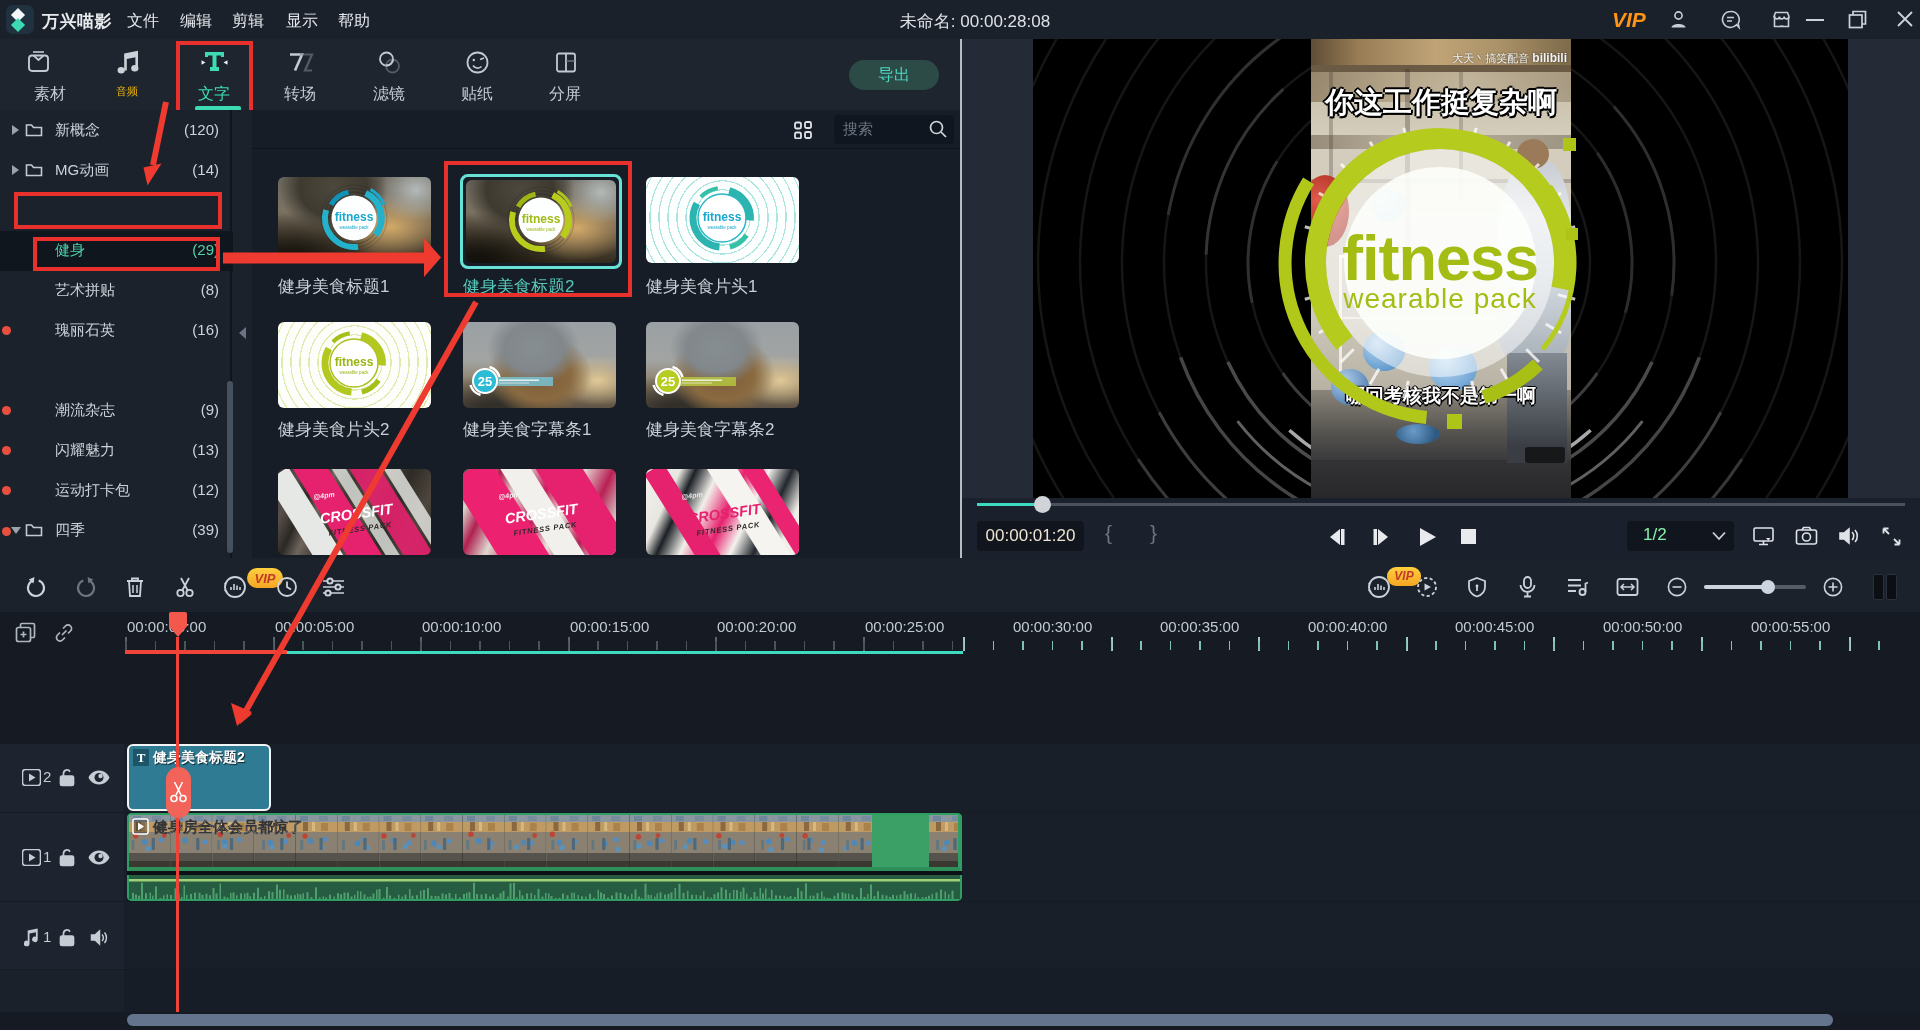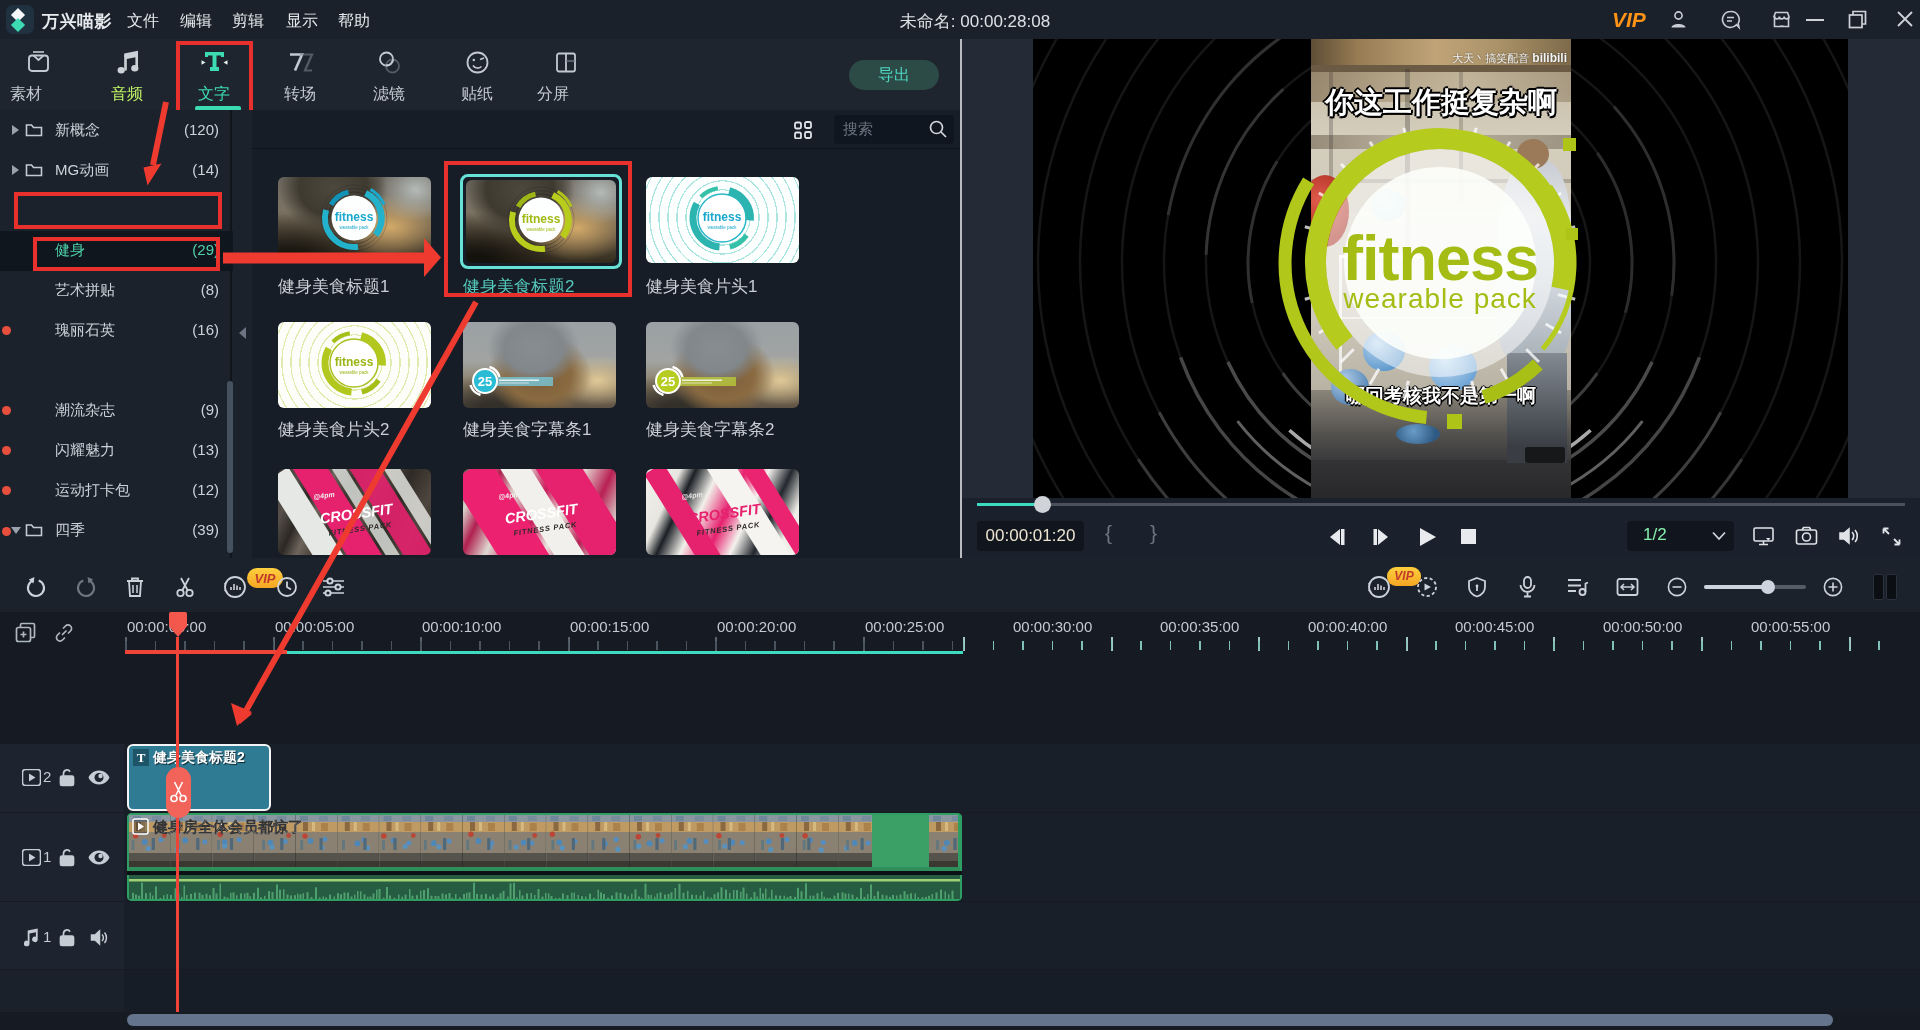--- a/index.html
+++ b/index.html
@@ -49,29 +49,29 @@
       <path d="M2 2 L16 16 M16 2 L2 16"></path>
     </svg>
 
 <div class="abs" id="navbar" style="left:0;top:39px;width:960px;height:71px;background:#1f252f"></div>
 
 <svg class="abs" style="left:26px;top:49px" width="25" height="26" viewBox="0 0 25 26" fill="none" stroke="#c3c9d1" stroke-width="1.9">
       <rect x="3" y="6.5" width="19" height="15.5" rx="3"></rect>
       <path d="M7.5 6.5 l5 4.5 l5 -4.5" stroke-width="1.7"></path>
       <path d="M7 3 h11" stroke-width="2" opacity="0.8"></path>
     </svg>
-<div class="abs" style="left:10px;top:84px;width:56px;text-align:left;font-size:16px;color:#c3c9d1">素材</div>
+<div class="abs" style="left:10px;top:84px;width:56px;text-align:right;font-size:16px;color:#c3c9d1">素材</div>
 
 <svg class="abs" style="left:116px;top:49px" width="24" height="26" viewBox="0 0 24 26" fill="#ccd1d8">
       <ellipse cx="5.2" cy="21.3" rx="3.6" ry="3.2"></ellipse>
       <ellipse cx="18.8" cy="19.3" rx="3.6" ry="3.2"></ellipse>
       <path d="M8.2 21.5 V6.2 L22 3.4 v15.9 h-2.6 V8.2 L10.8 10 v11.5z"></path>
       <path d="M8.2 4.6 L22 1.8 v3.4 L8.2 8z"></path>
     </svg>
-<div class="abs" style="left:99px;top:84px;width:56px;text-align:center;font-size:16px;color:#bef264">音频</div>
+<div class="abs" style="left:99px;top:84px;width:56px;text-align:center;font-size:11px;color:#eab308">音频</div>
 
 <svg class="abs" style="left:201px;top:50px" width="27" height="25" viewBox="0 0 27 25" fill="#3ddbb4">
       <path d="M4 2 h19 v5 h-3 v-1.5 h-4.5 V17 h2.5 v4 H9 v-4 h2.5 V5.5 H7 V7 H4z"></path>
       <path d="M0.5 10.2 l4 2.3 l-4 2.3z" fill="#e8f4f0"></path>
       <path d="M26.5 10.2 l-4 2.3 l4 2.3z" fill="#e8f4f0"></path>
     </svg>
 <div class="abs" style="left:186px;top:84px;width:56px;text-align:center;font-size:16px;color:#3ddbb4">文字</div>
 <div class="abs" style="left:195px;top:106px;width:46px;height:4.5px;background:#3ddbb4;border-radius:2px"></div>
 
 <div class="abs" style="left:176px;top:41px;width:77px;height:76px;border:4.5px solid #e8312d"></div>
@@ -94,21 +94,21 @@
       <circle cx="8.8" cy="10" r="1.2" fill="#c3c9d1" stroke="none"></circle>
       <path d="M8 15.5 a5.5 5.5 0 0 0 8.5 1 M15 9.5 l4 -1.5" stroke-width="1.6"></path>
     </svg>
 <div class="abs" style="left:449px;top:84px;width:56px;text-align:center;font-size:16px;color:#c3c9d1">贴纸</div>
 
 <svg class="abs" style="left:554px;top:50px" width="24" height="25" viewBox="0 0 24 25" fill="none" stroke="#c3c9d1" stroke-width="1.8">
       <rect x="3" y="3.5" width="18" height="18" rx="2"></rect>
       <path d="M12 3.5 v18"></path>
       <path d="M12 11 h9" stroke="#788089" opacity="0.7"></path>
     </svg>
-<div class="abs" style="left:537px;top:84px;width:56px;text-align:left;font-size:16px;color:#c3c9d1">分屏</div>
+<div class="abs" style="left:537px;top:84px;width:56px;text-align:center;font-size:16px;color:#c3c9d1">分屏</div>
 
 <div class="abs" style="left:849px;top:60px;width:90px;height:30px;border-radius:15px;background:#2c4a46;text-align:center;line-height:30px;font-size:16px;color:#4ed8c4">导出</div>
 
 <div class="abs" id="sidebar" style="left:0;top:110px;width:230px;height:448px;background:#1b222c"></div>
 <div class="abs" style="left:230px;top:110px;width:2px;height:448px;background:#10151c"></div>
 <div class="abs" style="left:232px;top:110px;width:20px;height:448px;background:#1b222c"></div>
 <style>
 .srow{position:absolute;left:0;width:233px;height:40px}
 .slab{position:absolute;left:55px;top:10px;font-size:15px;color:#ccd2d9}
 .scnt{position:absolute;right:14px;top:10px;font-size:15px;color:#ccd2d9}

